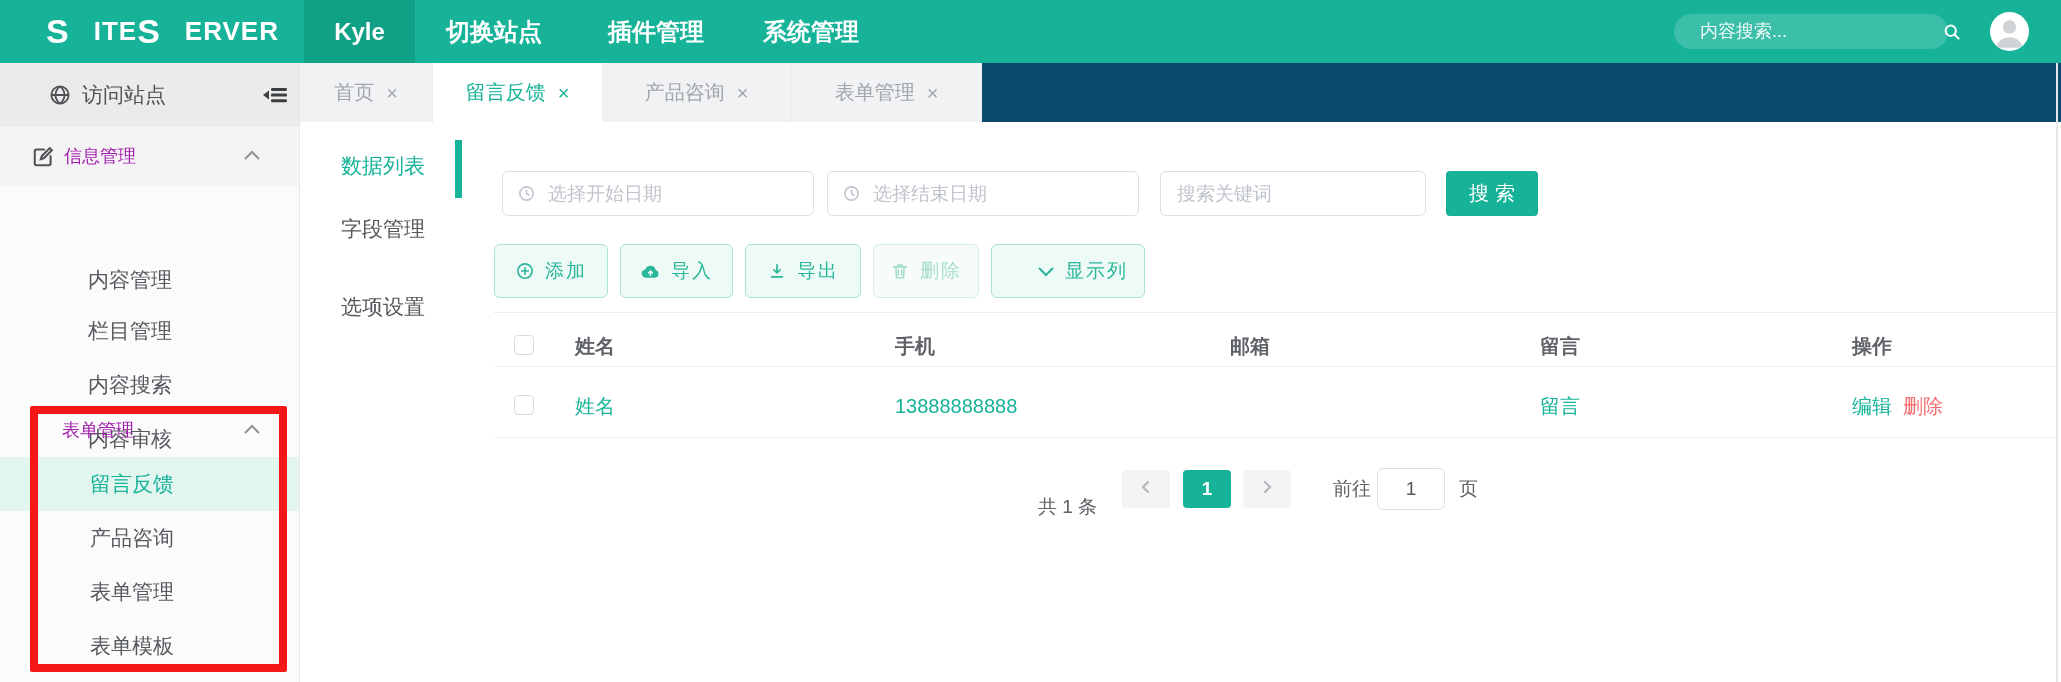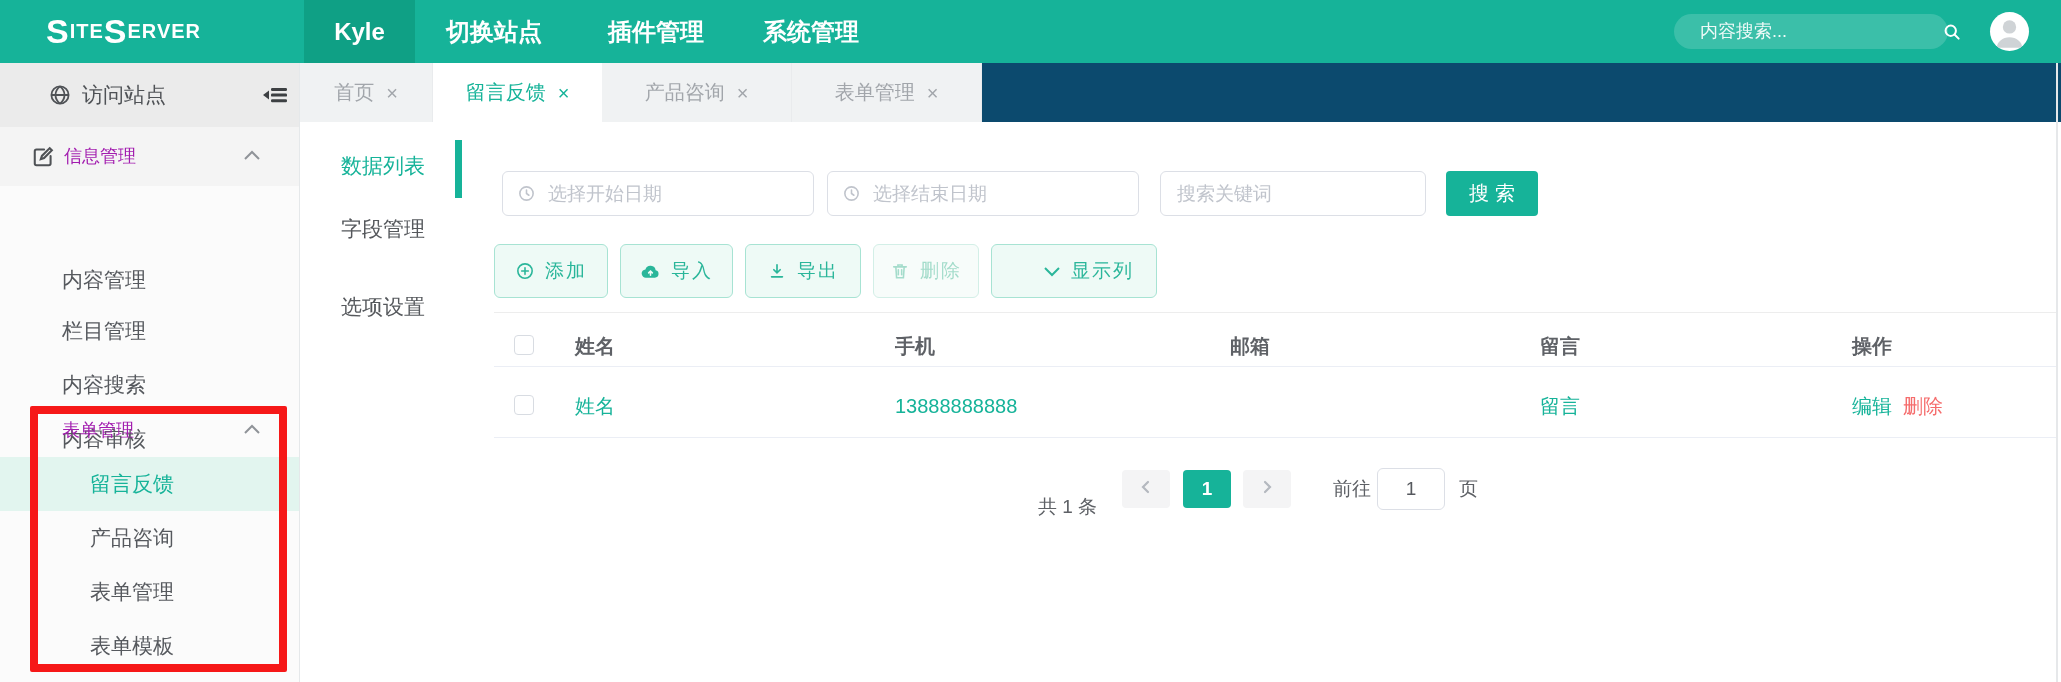--- a/index.html
+++ b/index.html
@@ -16,21 +16,21 @@
   body{
     font-family:"Liberation Sans","DejaVu Sans",sans-serif;
     background:#fff;color:#56595e;overflow:hidden;position:relative;
   }
   .abs{position:absolute;}
 
   
   .topbar{left:0;top:0;width:2061px;height:63px;background:var(--primary);}
   .logo{left:46px;top:0;height:63px;display:flex;align-items:center;color:#fff;letter-spacing:1px;}
   .logo .lg{font-size:34px;font-weight:700;}
-  .logo .sm{font-size:20px;font-weight:700;}
+  .logo .sm{font-size:26px;font-weight:700;margin-left:24px;}
   .topnav-item{top:0;height:63px;display:flex;align-items:center;justify-content:center;
     color:#fff;font-size:24px;cursor:pointer;font-weight:bold;}
   .topnav-item.active{background:var(--primary-dark);}
   .topsearch{left:1674px;top:14px;width:274px;height:35px;border-radius:18px;
     background:rgba(255,255,255,.16);display:flex;align-items:center;}
   .topsearch input{flex:1;height:100%;background:transparent;border:none;outline:none;
     color:#fff;font-size:18px;padding:0 10px 0 26px;font-family:inherit;}
   .topsearch input::placeholder{color:rgba(255,255,255,.92);}
   .topsearch .mag{margin-right:16px;display:flex;}
   .avatar{left:1990px;top:12px;width:39px;height:39px;border-radius:50%;background:#fff;
@@ -47,21 +47,21 @@
   .sidebar{left:0;top:63px;width:300px;height:619px;background:#fbfbfb;border-right:1px solid #e5e8ea;}
   .visit-row{position:absolute;left:0;top:0;width:100%;height:64px;background:#ebebeb;cursor:pointer;}
   .visit-row .lbl{position:absolute;left:82px;top:0;line-height:64px;font-size:21px;color:#4f5256;}
   .sec-head{position:absolute;left:0;width:100%;height:59px;cursor:pointer;}
   .sec-head .lbl{position:absolute;left:64px;top:0;line-height:59px;font-size:18px;color:#a21caf;}
   .info-head{top:64px;background:#f4f4f4;}
   .form-head{top:340px;height:54px;}
   .form-head .lbl{left:62px;line-height:54px;}
   .side-item{position:absolute;left:0;width:100%;height:54px;line-height:54px;
     font-size:21px;color:#56595e;cursor:pointer;}
-  .side-item .t1{padding-left:62px;}
+  .side-item .t1{padding-left:88px;}
   .side-item .t2{padding-left:90px;}
   .side-item.selected{background:#e2f5ef;color:var(--primary);}
   .icon{display:inline-flex;}
   .caret{position:absolute;left:243px;}
 
   
   .red-rect{left:30px;top:406px;width:257px;height:266px;border:8px solid var(--hl-red);
     border-radius:2px;pointer-events:none;z-index:50;}
 
   
@@ -318,21 +318,21 @@
 
 <button class="act disabled" style="left:873px;width:106px;">
   <span class="icon">
     <svg width="20" height="20" viewBox="0 0 24 24" fill="none" stroke="currentColor" stroke-width="1.9" stroke-linecap="round">
       <path d="M4.5 7h15M9.5 7V4.8h5V7M7 7l.9 13h8.2L17 7M10 10.5v6M14 10.5v6"></path>
     </svg>
   </span>
   <span>删除</span>
 </button>
 
-<button class="act" style="left:991px;width:166px;padding-left:29px;">
+<button class="act" style="left:991px;width:154px;padding-left:29px;">
   <span class="icon">
     <svg width="18" height="14" viewBox="0 0 18 14" fill="none" stroke="currentColor" stroke-width="2">
       <polyline points="2,4 9,11 16,4"></polyline>
     </svg>
   </span>
   <span>显示列</span>
 </button>
 
 <div class="abs divider"></div>
 

